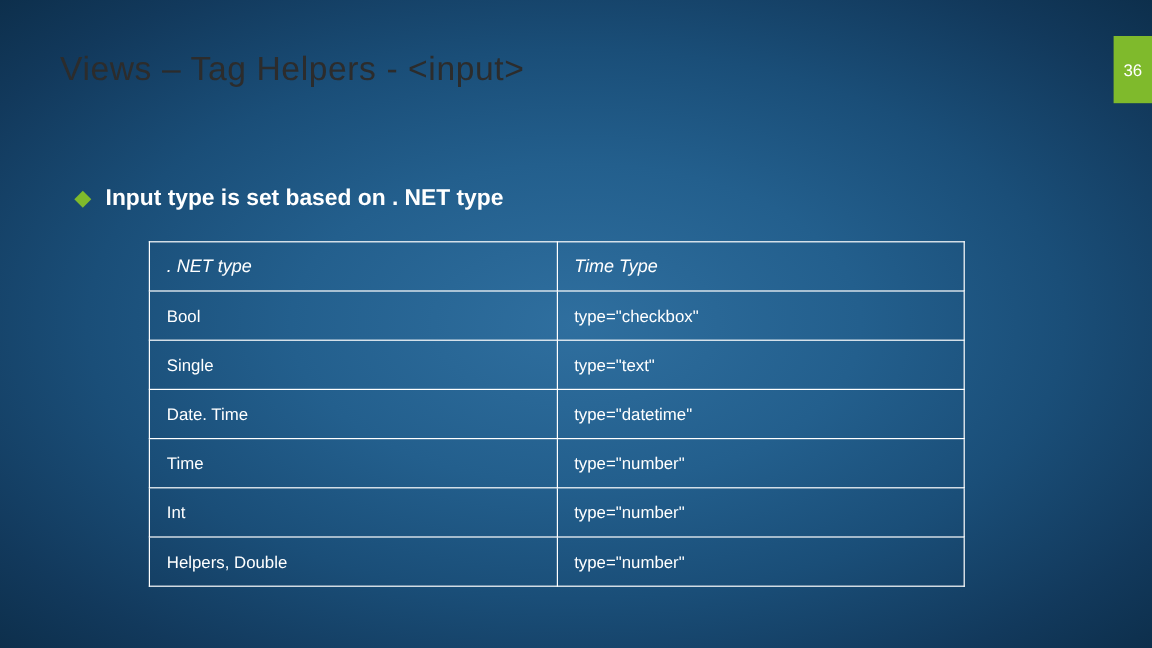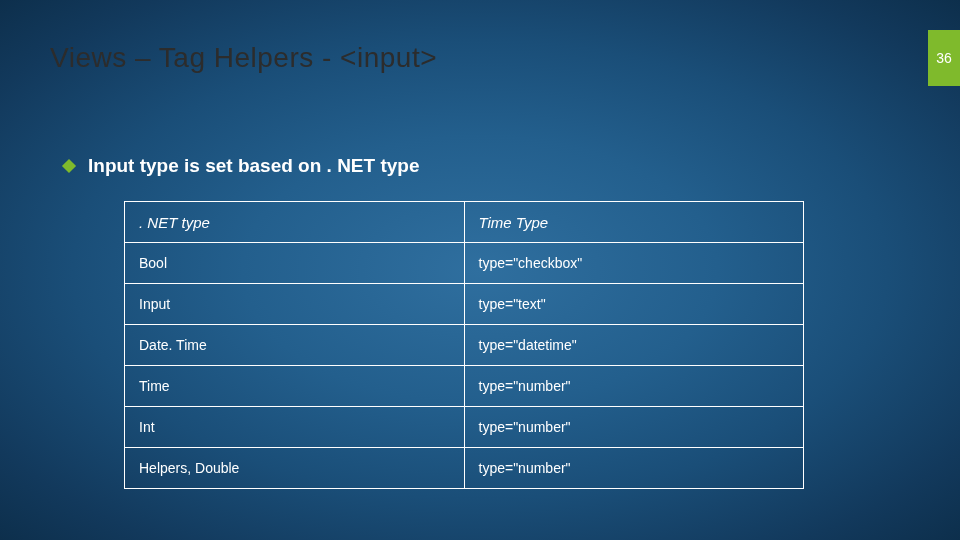--- a/index.html
+++ b/index.html
@@ -124,21 +124,21 @@
       <tbody>
           <tr class="hdr">
         <td class="col1">. NET type</td>
         <td class="col2">Time Type</td>
       </tr>
       <tr>
         <td class="col1">Bool</td>
         <td class="col2">type="checkbox"</td>
       </tr>
       <tr>
-        <td class="col1">Input</td>
+        <td class="col1">Single</td>
         <td class="col2">type="text"</td>
       </tr>
       <tr>
         <td class="col1">Date. Time</td>
         <td class="col2">type="datetime"</td>
       </tr>
       <tr>
         <td class="col1">Time</td>
         <td class="col2">type="number"</td>
       </tr>

